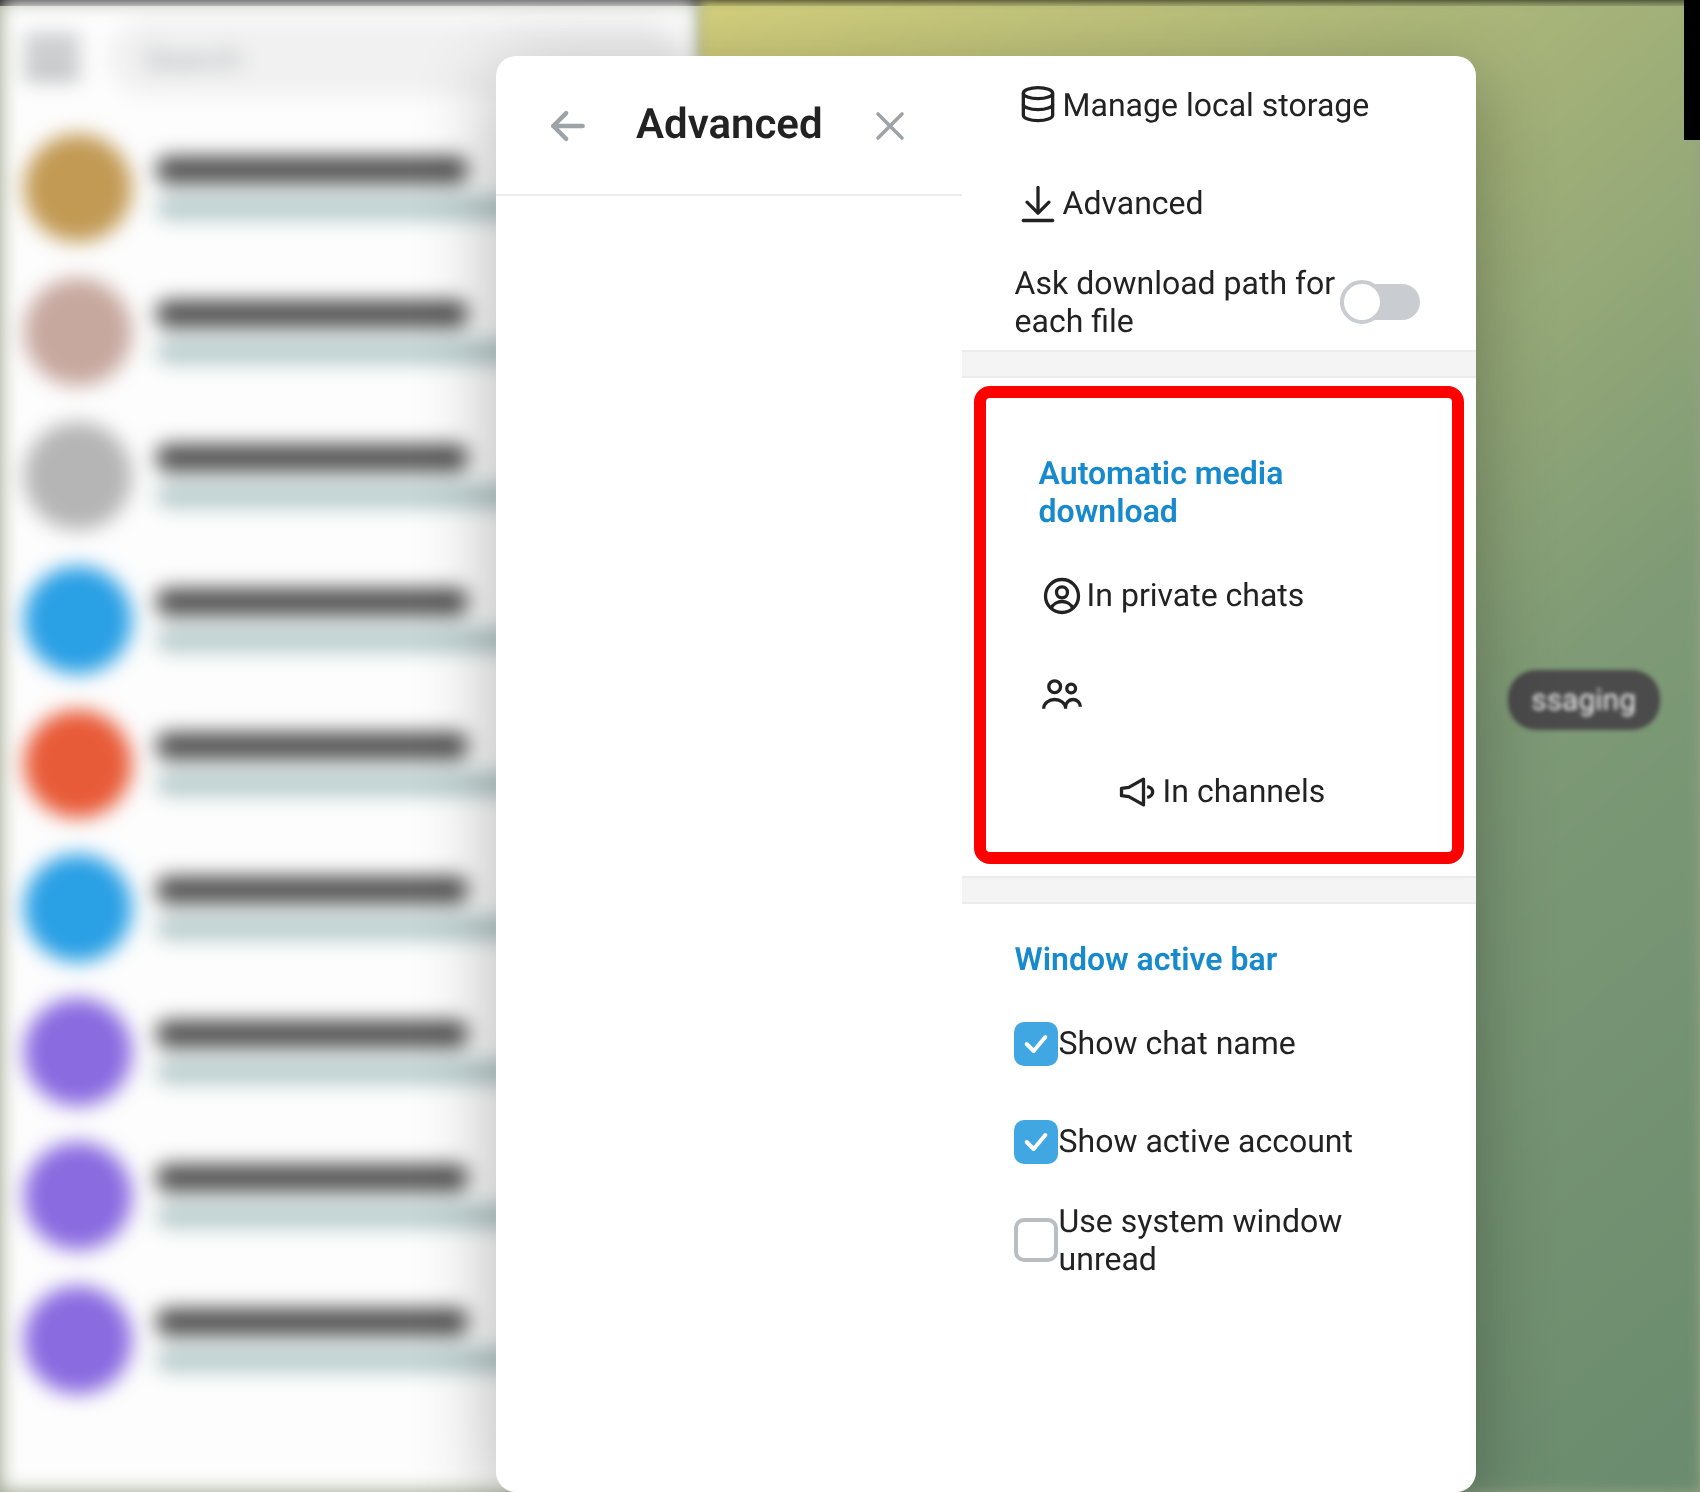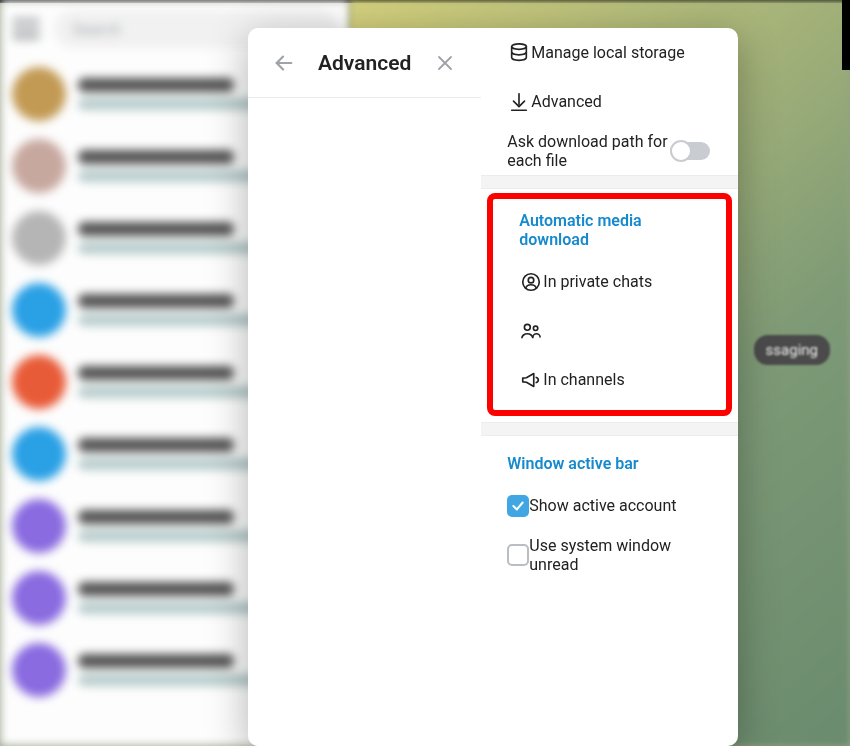--- a/index.html
+++ b/index.html
@@ -43,22 +43,22 @@
   .row .ico { width:24px; height:24px; display:flex; align-items:center; justify-content:center; color:#222;}
   .row .lbl { flex:1; }
   .row-toggle { padding-right:28px; }
 
   .toggle { width:40px; height:18px; background:#c9ccd0; border-radius:10px; position:relative;}
   .toggle::after { content:""; position:absolute; left:0; top:-2px; width:22px; height:22px; background:#fff; border:2px solid #c9ccd0; border-radius:50%; box-sizing:border-box;}
 
   .section-gap { height:14px; background:#f4f4f5; border-top:1px solid #ececec; border-bottom:1px solid #ececec;}
   .section-title { color:#168acd; font-size:16px; font-weight:600; padding:18px 26px 8px;}
   .highlight-box { border:6px solid #ff0000; border-radius:8px; margin:4px 6px 6px 6px;}
-  .highlight-box .section-title { padding-top:12px;}
-  .highlight-box .row.last { margin-bottom:6px;}
+  .highlight-box .section-title { padding-top:28px;}
+  .highlight-box .row.last { margin-bottom:6px;margin-left:38px;}
 
   .checkbox { width:22px; height:22px; border-radius:5px; display:flex; align-items:center; justify-content:center; flex:none;}
   .checkbox.on { background:#40a7e3;}
   .checkbox.off { border:2px solid #b9bec3; background:#fff;}
   .checkbox svg { color:#fff; }
 
   svg { display:block; }
 </style>
 </head>
 <body>
@@ -226,27 +226,35 @@
             </svg>
         </span>
         <span class="lbl">In channels</span>
       </div>
     </div>
 
     <div class="section-gap"></div>
 
     <div class="section-title">Window active bar</div>
 
-
     <div class="row">
       <div class="checkbox on">
         <svg width="14" height="14" viewBox="0 0 24 24" fill="none" stroke="currentColor" stroke-width="3.4" stroke-linecap="round" stroke-linejoin="round">
             <polyline points="4 12 10 18 20 6"></polyline>
           </svg>
       </div>
+      <span class="lbl">Show chat name</span>
+    </div>
+
+    <div class="row">
+      <div class="checkbox on">
+        <svg width="14" height="14" viewBox="0 0 24 24" fill="none" stroke="currentColor" stroke-width="3.4" stroke-linecap="round" stroke-linejoin="round">
+            <polyline points="4 12 10 18 20 6"></polyline>
+          </svg>
+      </div>
       <span class="lbl">Show active account</span>
     </div>
 
 
     <div class="row">
       <div class="checkbox off"></div>
       <span class="lbl">Use system window unread</span>
     </div>
 
   </div>

